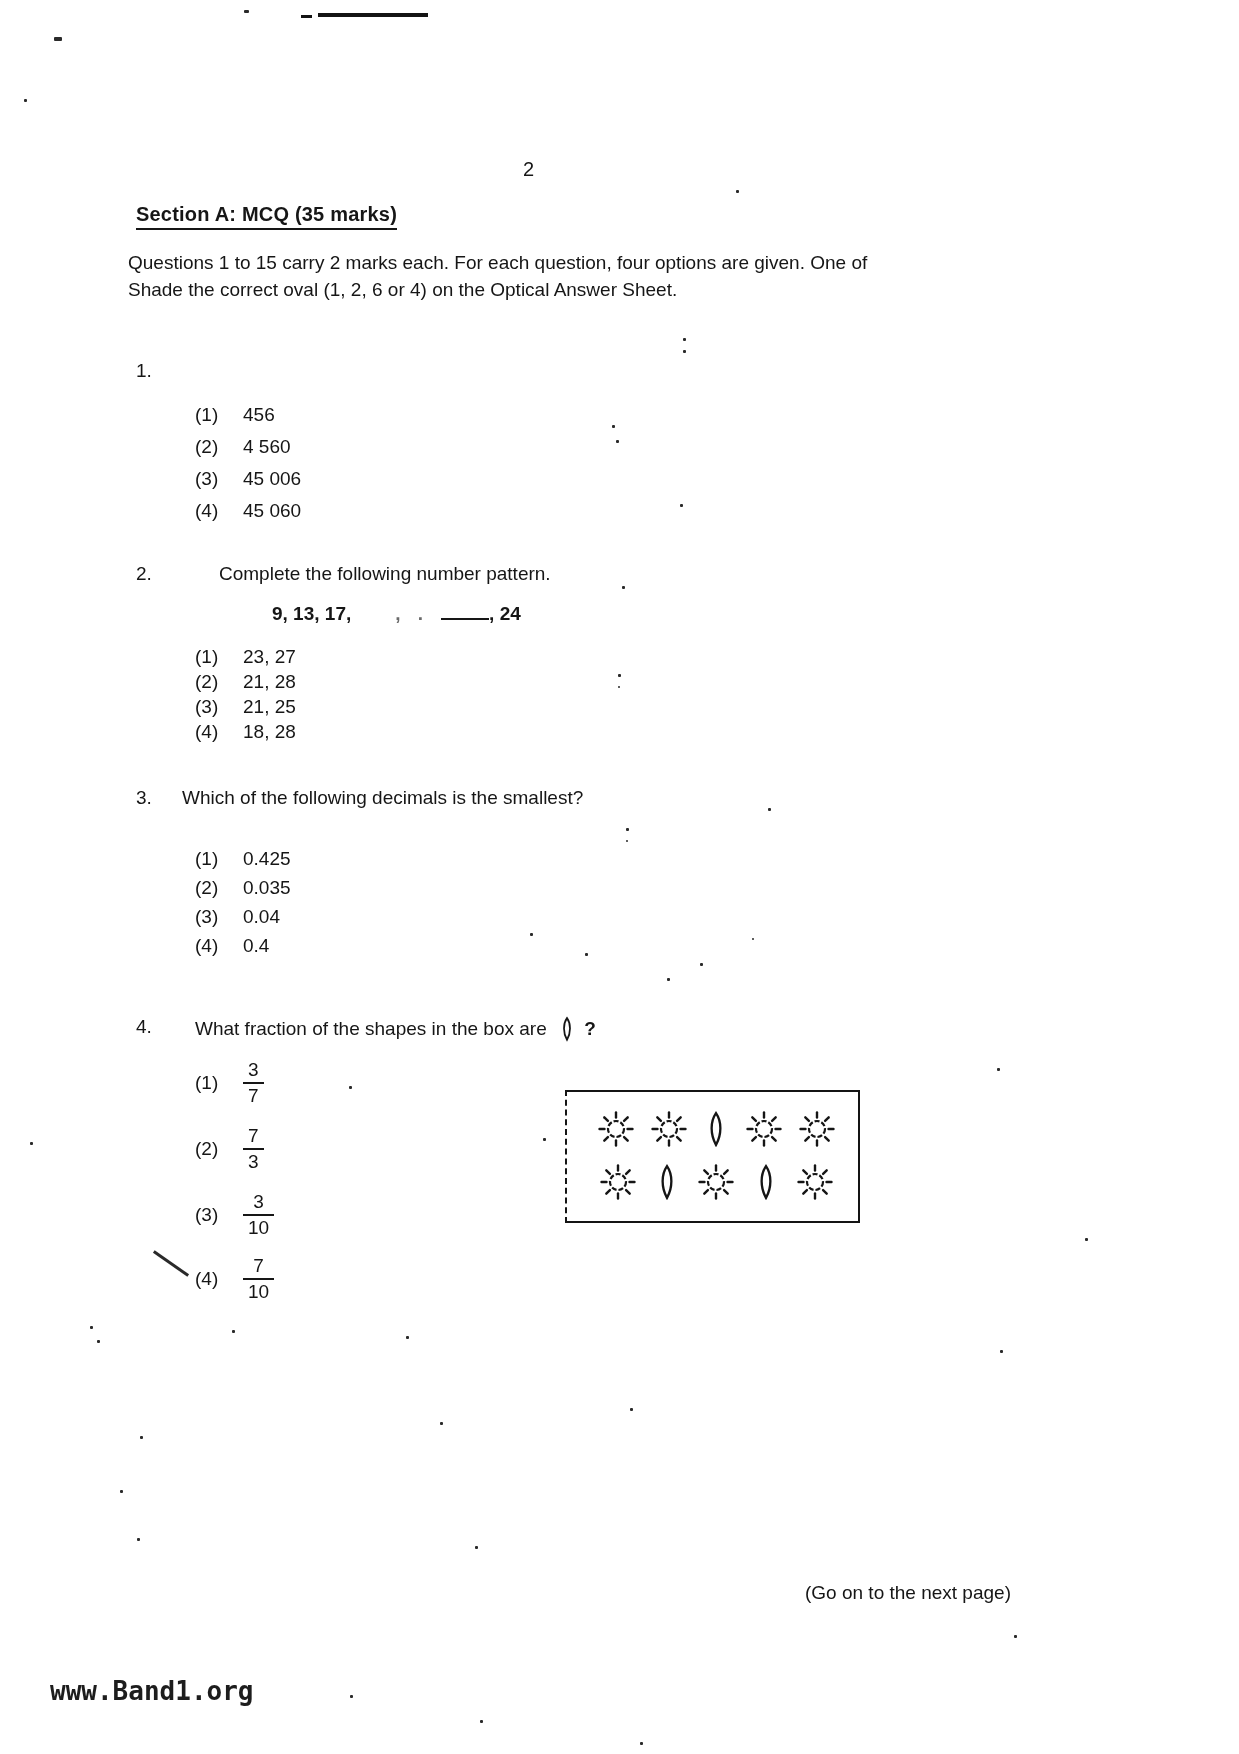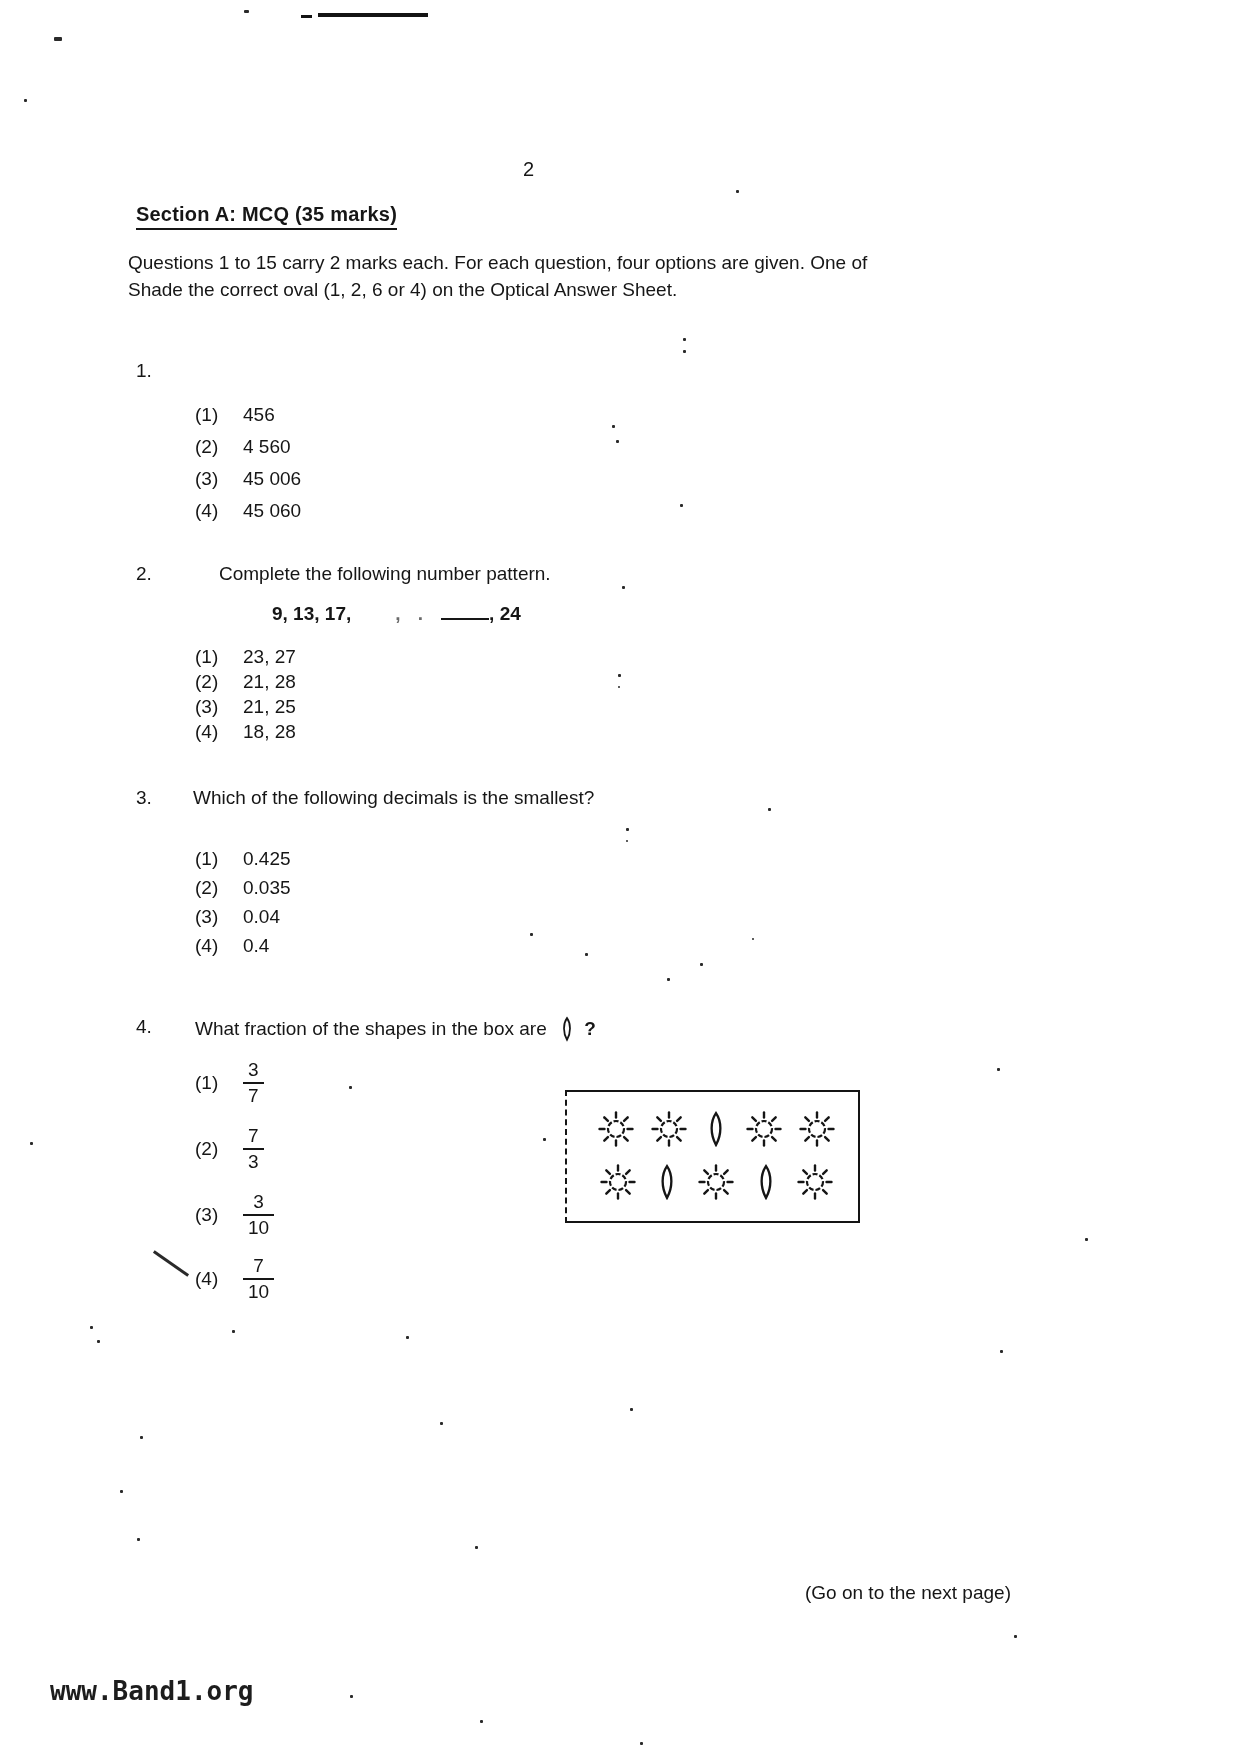--- a/index.html
+++ b/index.html
@@ -151,21 +151,21 @@
   <div class="opt-row" style="left:195px;top:696px;">
     <span class="opt-label">(3)</span>
     <span>21, 25</span>
   </div>
   <div class="opt-row" style="left:195px;top:721px;">
     <span class="opt-label">(4)</span>
     <span>18, 28</span>
   </div>
 
   <div class="abs q-number" style="left:136px;top:787px;">3.</div>
-  <div class="abs q-text" style="left:193px;top:787px;">Which of the following decimals is the smallest?</div>
+  <div class="abs q-text" style="left:182px;top:787px;">Which of the following decimals is the smallest?</div>
   <div class="opt-row" style="left:195px;top:848px;">
     <span class="opt-label">(1)</span>
     <span>0.425</span>
   </div>
   <div class="opt-row" style="left:195px;top:877px;">
     <span class="opt-label">(2)</span>
     <span>0.035</span>
   </div>
   <div class="opt-row" style="left:195px;top:906px;">
     <span class="opt-label">(3)</span>

